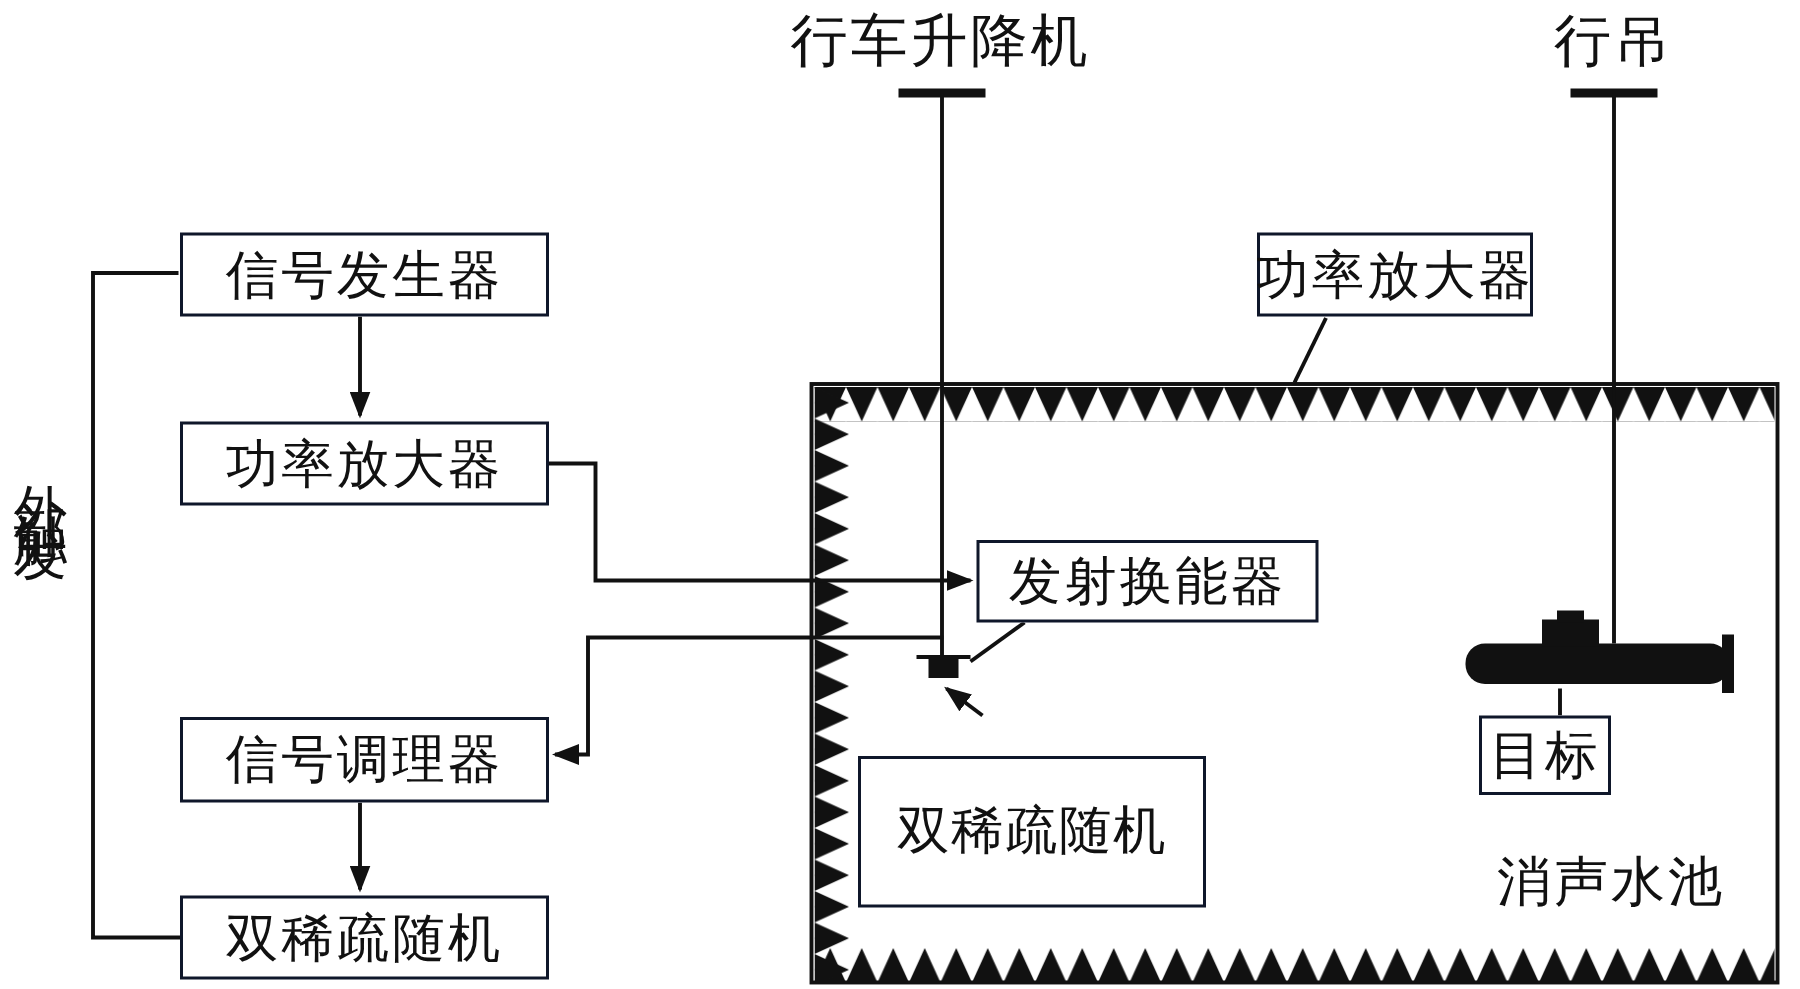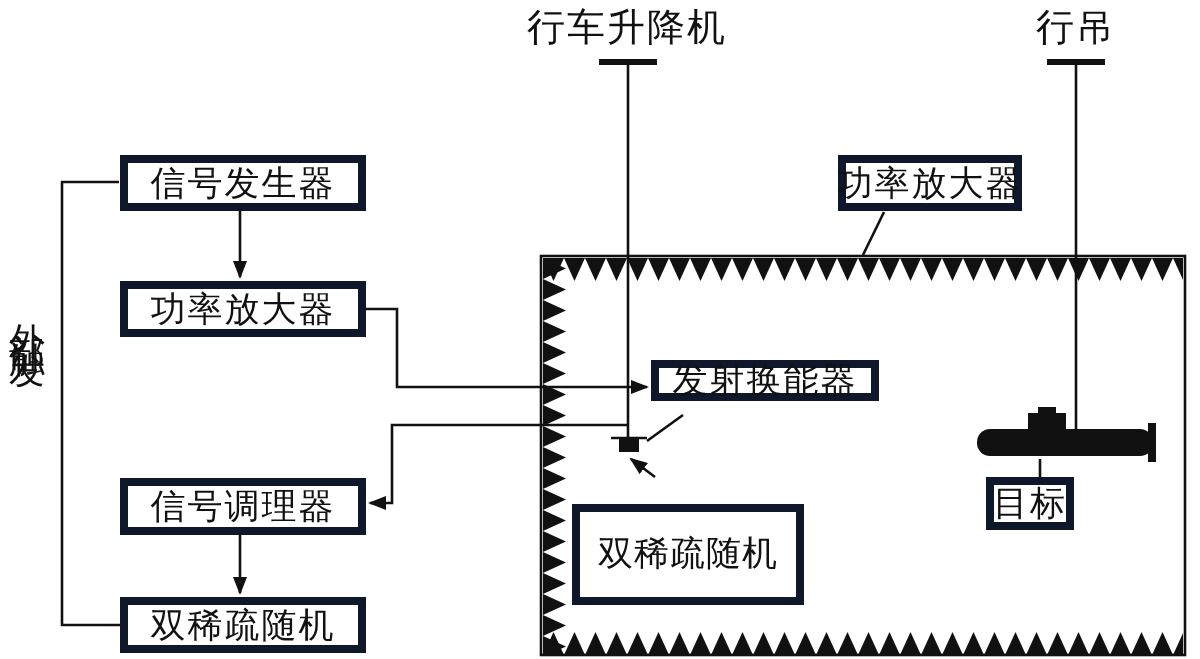--- a/index.html
+++ b/index.html
@@ -1,19 +1,19 @@
 <!DOCTYPE html>
 <html><head>
 <meta charset="utf-8">
 <style>
   html,body{margin:0;padding:0;background:#fff;}
   .stage{position:relative;width:1200px;height:659px;background:#fff;overflow:hidden;
          font-family:"Liberation Serif","DejaVu Serif",serif;color:#111;}
   .stage svg{position:absolute;left:0;top:0;}
-  .box{position:absolute;border:8px solid #0f172a;background:#fff;box-sizing:border-box;
+  .box{position:absolute;border:2px solid #0f172a;background:#fff;box-sizing:border-box;
        display:flex;align-items:center;justify-content:center;
        font-size:35px;letter-spacing:2px;white-space:nowrap;font-family:Liberation Serif, serif;}
   .box.multiline{flex-direction:column;line-height:1.28;letter-spacing:1px;margin-top:27px;}
   .label{position:absolute;display:flex;align-items:center;justify-content:center;
          font-size:38px;letter-spacing:2px;white-space:nowrap;}
   .vtext{position:absolute;writing-mode:vertical-rl;text-orientation:upright;
          font-size:36px;letter-spacing:10px;}
 </style>
 </head>
 <body>
@@ -80,28 +80,29 @@
   <div class="box" style="left:120px;top:155px;width:246px;height:56px">信号发生器</div>
 
   <div class="box" style="left:120px;top:281px;width:246px;height:56px">功率放大器</div>
 
   <div class="box" style="left:120px;top:478px;width:246px;height:57px">信号调理器</div>
 
   <div class="box" style="left:120px;top:597px;width:246px;height:56px">双稀疏随机</div>
 
   <div class="box" style="left:838px;top:155px;width:184px;height:56px">功率放大器</div>
 
-  <div class="box" style="left:651px;top:360px;width:228px;height:41px">发射换能器</div>
+  <div class="box" style="left:651px;top:360px;width:228px;height:55px">发射换能器</div>
 
   <div class="box multiline" style="left:572px;top:477px;width:232px;height:101px">
     <span>双稀疏随机</span>
   </div>
 
   <div class="box" style="left:986px;top:477px;width:88px;height:53px">目标</div>
 
   <div class="label" style="left:520px;top:6px;width:214px;height:42px">行车升降机</div>
 
   <div class="label" style="left:1036px;top:6px;width:80px;height:42px">行吊</div>
 
   <div class="vtext" style="left:2px;top:295px">外部触发</div>
 
+  <div class="label" style="left:986px;top:566px;width:176px;height:44px;font-size:36px">消声水池</div>
 
 </div>
 
 </body></html>

